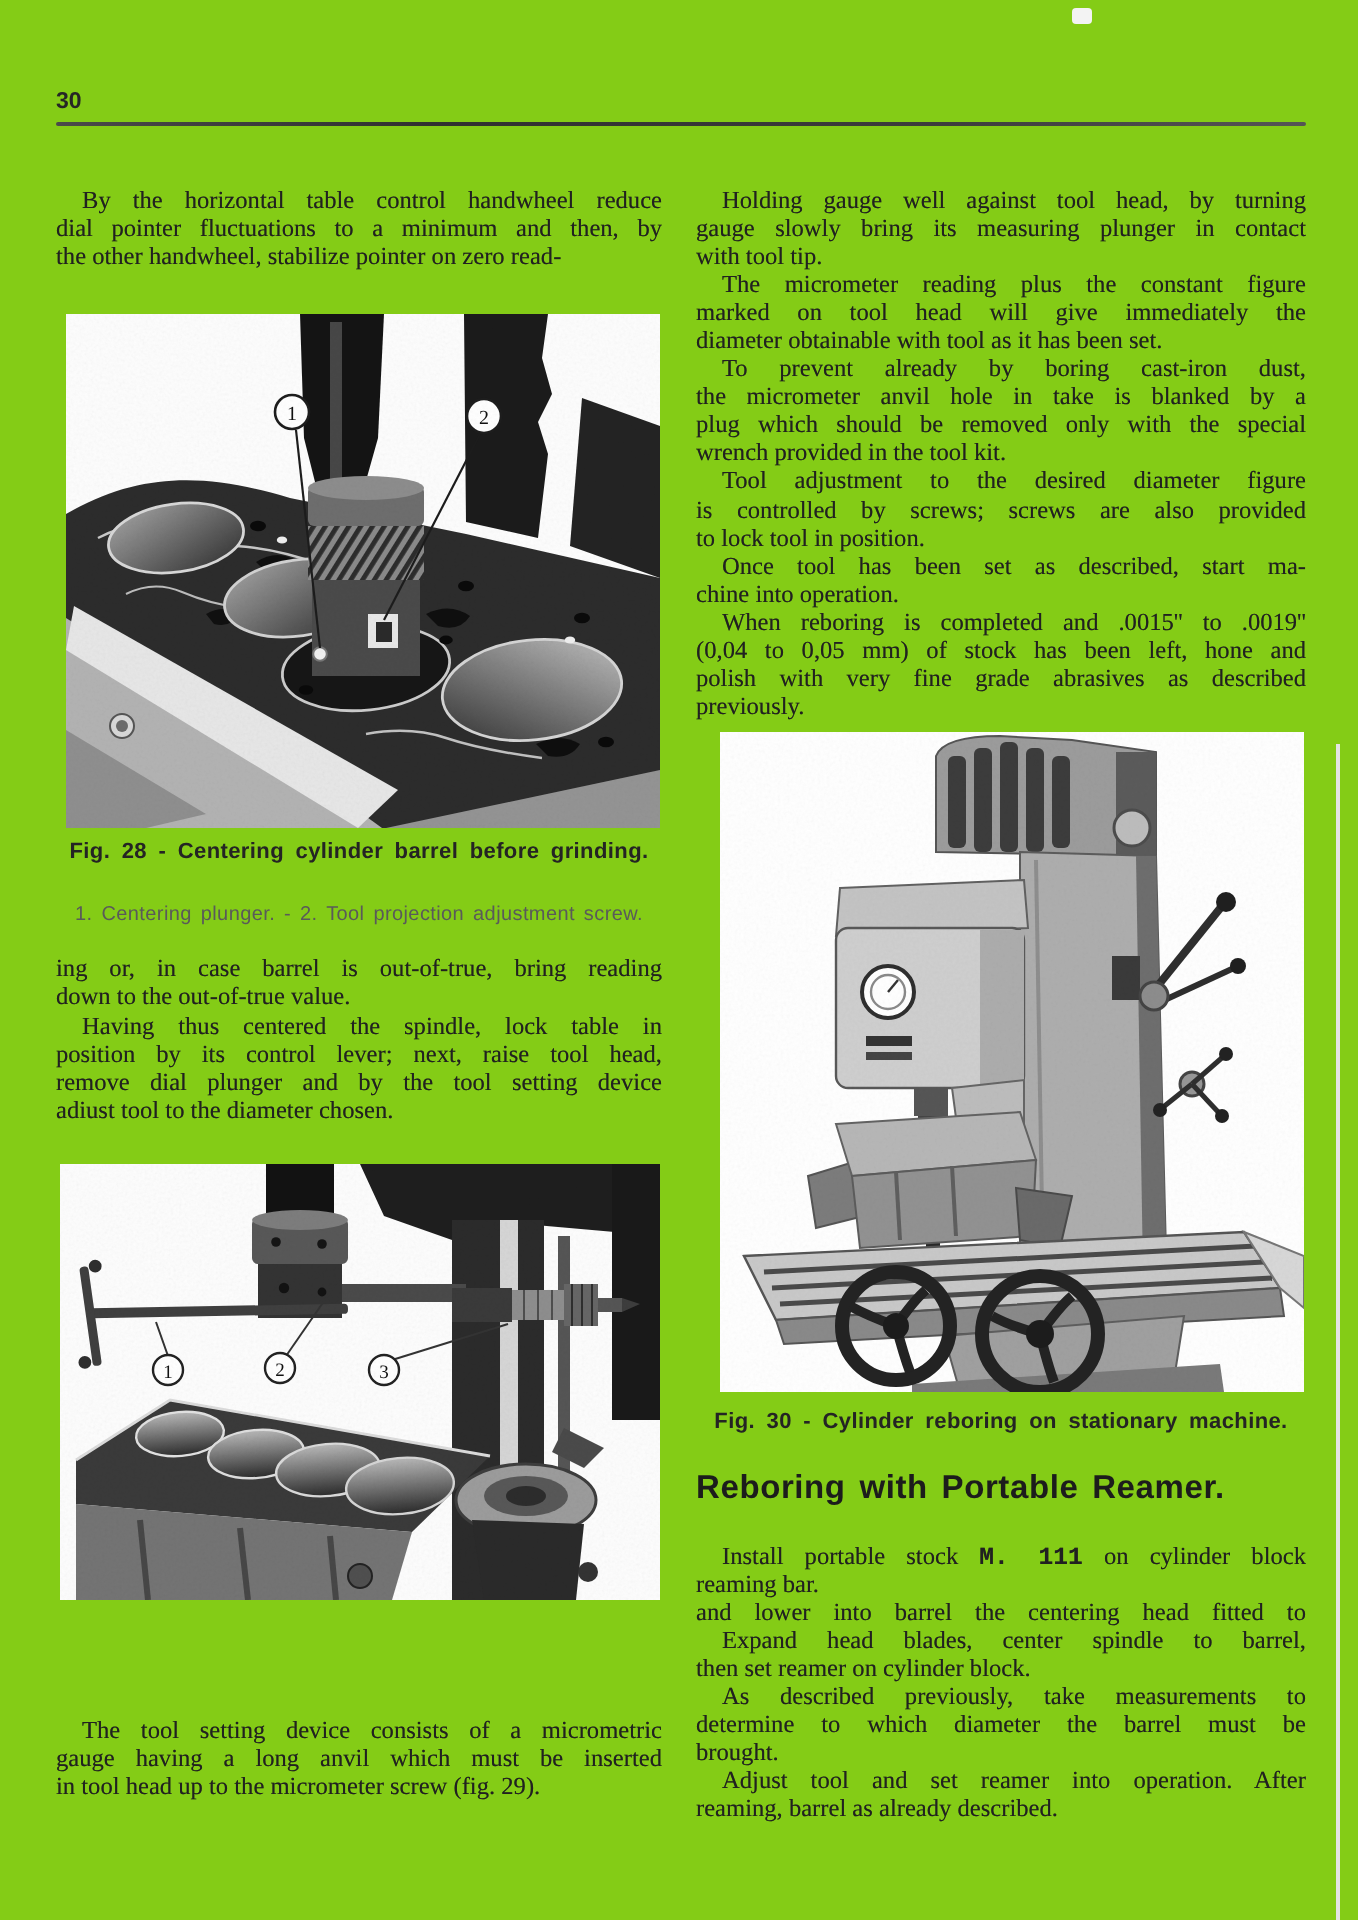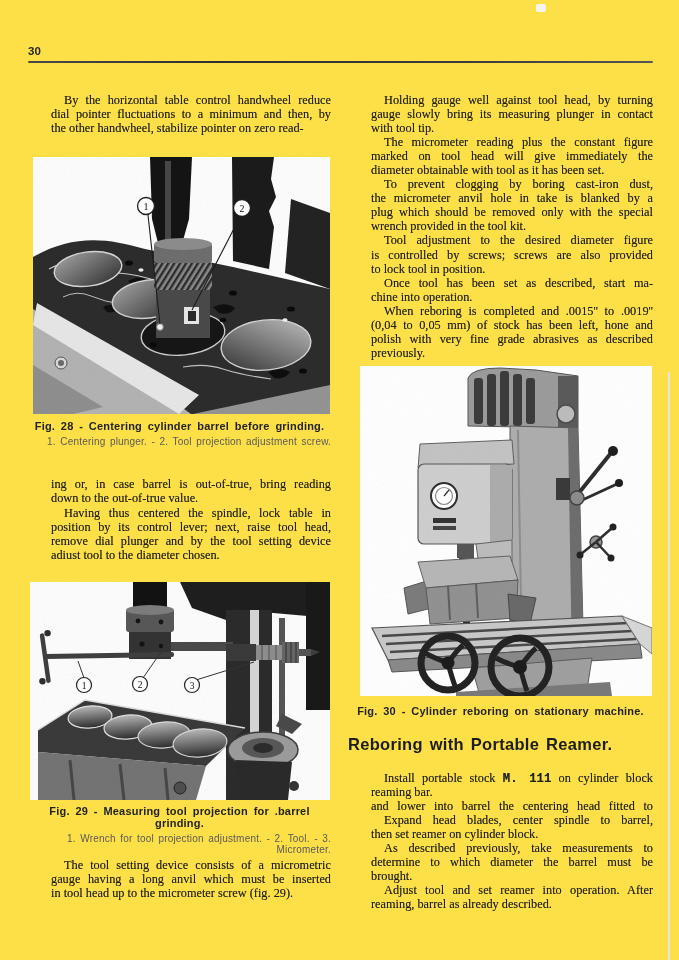--- a/index.html
+++ b/index.html
@@ -1,33 +1,33 @@
 <!DOCTYPE html>
 <html><head>
 <meta charset="utf-8">
 <style>
   html,body{margin:0;padding:0;background:#e9e9e9;}
-  .page{position:relative;width:679px;height:960px;background:#fde047;overflow:hidden;
+  .page{position:relative;width:679px;height:960px;background:#84cc16;overflow:hidden;
         font-family:"Liberation Serif",serif;color:#1f1f1f;}
   
   .page-num{position:absolute;left:28px;top:45px;font:bold 11.5px "Liberation Sans",sans-serif;color:#262626;}
   .header-title{position:absolute;left:0;top:44px;width:100%;text-align:center;
         font:bold 12.5px "Liberation Sans",sans-serif;letter-spacing:1.1px;word-spacing:4px;color:#222;}
   .header-rule{position:absolute;left:28px;top:61px;width:625px;height:2px;
         background:linear-gradient(90deg,#4a4a4a,#303030 30%,#3c3c3c 70%,#555);border-radius:1px;}
   
   .col{position:absolute;}
   .para{font-size:12.3px;line-height:14.05px;color:#212121;text-shadow:0 0 .3px rgba(20,20,20,.45);}
-  .tl{text-align:justify;text-align-last:justify;height:14.05px;overflow:hidden;margin-left:23px;}
+  .tl{text-align:justify;text-align-last:justify;height:14.05px;overflow:hidden;}
   .tl-end{text-align-last:left;}
   .para.ind .tl:first-child{text-indent:13px;}
   
   .figcap{position:absolute;text-align:center;font-family:"Liberation Sans",sans-serif;}
   .figcap .main{font-weight:bold;font-size:11px;color:#242424;letter-spacing:.2px;word-spacing:2.5px;}
-  .figcap .sub{font-size:10px;color:#5a5a5a;margin-top:4px;letter-spacing:.2px;word-spacing:1.5px;text-align:right;}
+  .figcap .sub{font-size:10px;color:#5a5a5a;margin-top:20px;letter-spacing:.2px;word-spacing:1.5px;}
   .section-heading{position:absolute;left:348px;top:735px;width:305px;
         font:bold 16.5px "Liberation Sans",sans-serif;color:#1c1c1c;letter-spacing:.3px;word-spacing:2px;}
   
   .fig{position:absolute;}
   .fig svg{display:block;}
   
   .smudge{position:absolute;left:536px;top:4px;width:10px;height:8px;background:#f3f3f3;border-radius:2px;}
   .scan-edge{position:absolute;left:668px;top:372px;width:2px;height:588px;background:#e4e4e4;}
 </style>
 </head>
@@ -241,44 +241,40 @@
       <polygon points="252,132 272,142 262,152 246,144" fill="#4a4a4a"></polygon>
       <ellipse cx="233" cy="168" rx="35" ry="18" fill="#9c9c9c" stroke="#3d3d3d" stroke-width="1.5"></ellipse>
       <ellipse cx="233" cy="166" rx="21" ry="10" fill="#585858"></ellipse>
       <ellipse cx="233" cy="166" rx="10" ry="5" fill="#2c2c2c"></ellipse>
       <polygon points="206,178 262,180 258,218 212,218" fill="#2a2a2a"></polygon>
       <circle cx="264" cy="204" r="5" fill="#333"></circle>
       <rect width="300" height="218" filter="url(#g29)" opacity="0.09" style="mix-blend-mode:multiply"></rect>
     </svg>
   </div>
 
-  <div class="figcap" style="left:28px;top:805px;width:303px;">
-    <div class="main">Fig. 29 - Measuring tool projection for .barrel grinding.</div>
-    <div class="sub">1. Wrench for tool projection adjustment. - 2. Tool. - 3. Micrometer.</div>
-  </div>
 
   <div class="col para ind" style="left:28px;top:858px;width:303px;">
       <div class="tl">The tool setting device consists of a micrometric</div>
       <div class="tl">gauge having a long anvil which must be inserted</div>
       <div class="tl tl-end">in tool head up to the micrometer screw (fig. 29).</div>
     </div>
 
   <div class="col" style="left:348px;top:93px;width:305px;font-family:Liberation Serif, serif;">
     <div class="para ind">
         <div class="tl">Holding gauge well against tool head, by turning</div>
         <div class="tl">gauge slowly bring its measuring plunger in contact</div>
         <div class="tl tl-end">with tool tip.</div>
       </div>
     <div class="para ind">
         <div class="tl">The micrometer reading plus the constant figure</div>
         <div class="tl">marked on tool head will give immediately the</div>
         <div class="tl tl-end">diameter obtainable with tool as it has been set.</div>
       </div>
     <div class="para ind">
-        <div class="tl">To prevent clogging by boring cast-iron dust,</div>
+        <div class="tl">To prevent already by boring cast-iron dust,</div>
         <div class="tl">the micrometer anvil hole in take is blanked by a</div>
         <div class="tl">plug which should be removed only with the special</div>
         <div class="tl tl-end">wrench provided in the tool kit.</div>
       </div>
     <div class="para ind">
         <div class="tl">Tool adjustment to the desired diameter figure</div>
         <div class="tl">is controlled by screws; screws are also provided</div>
         <div class="tl tl-end">to lock tool in position.</div>
       </div>
     <div class="para ind">

